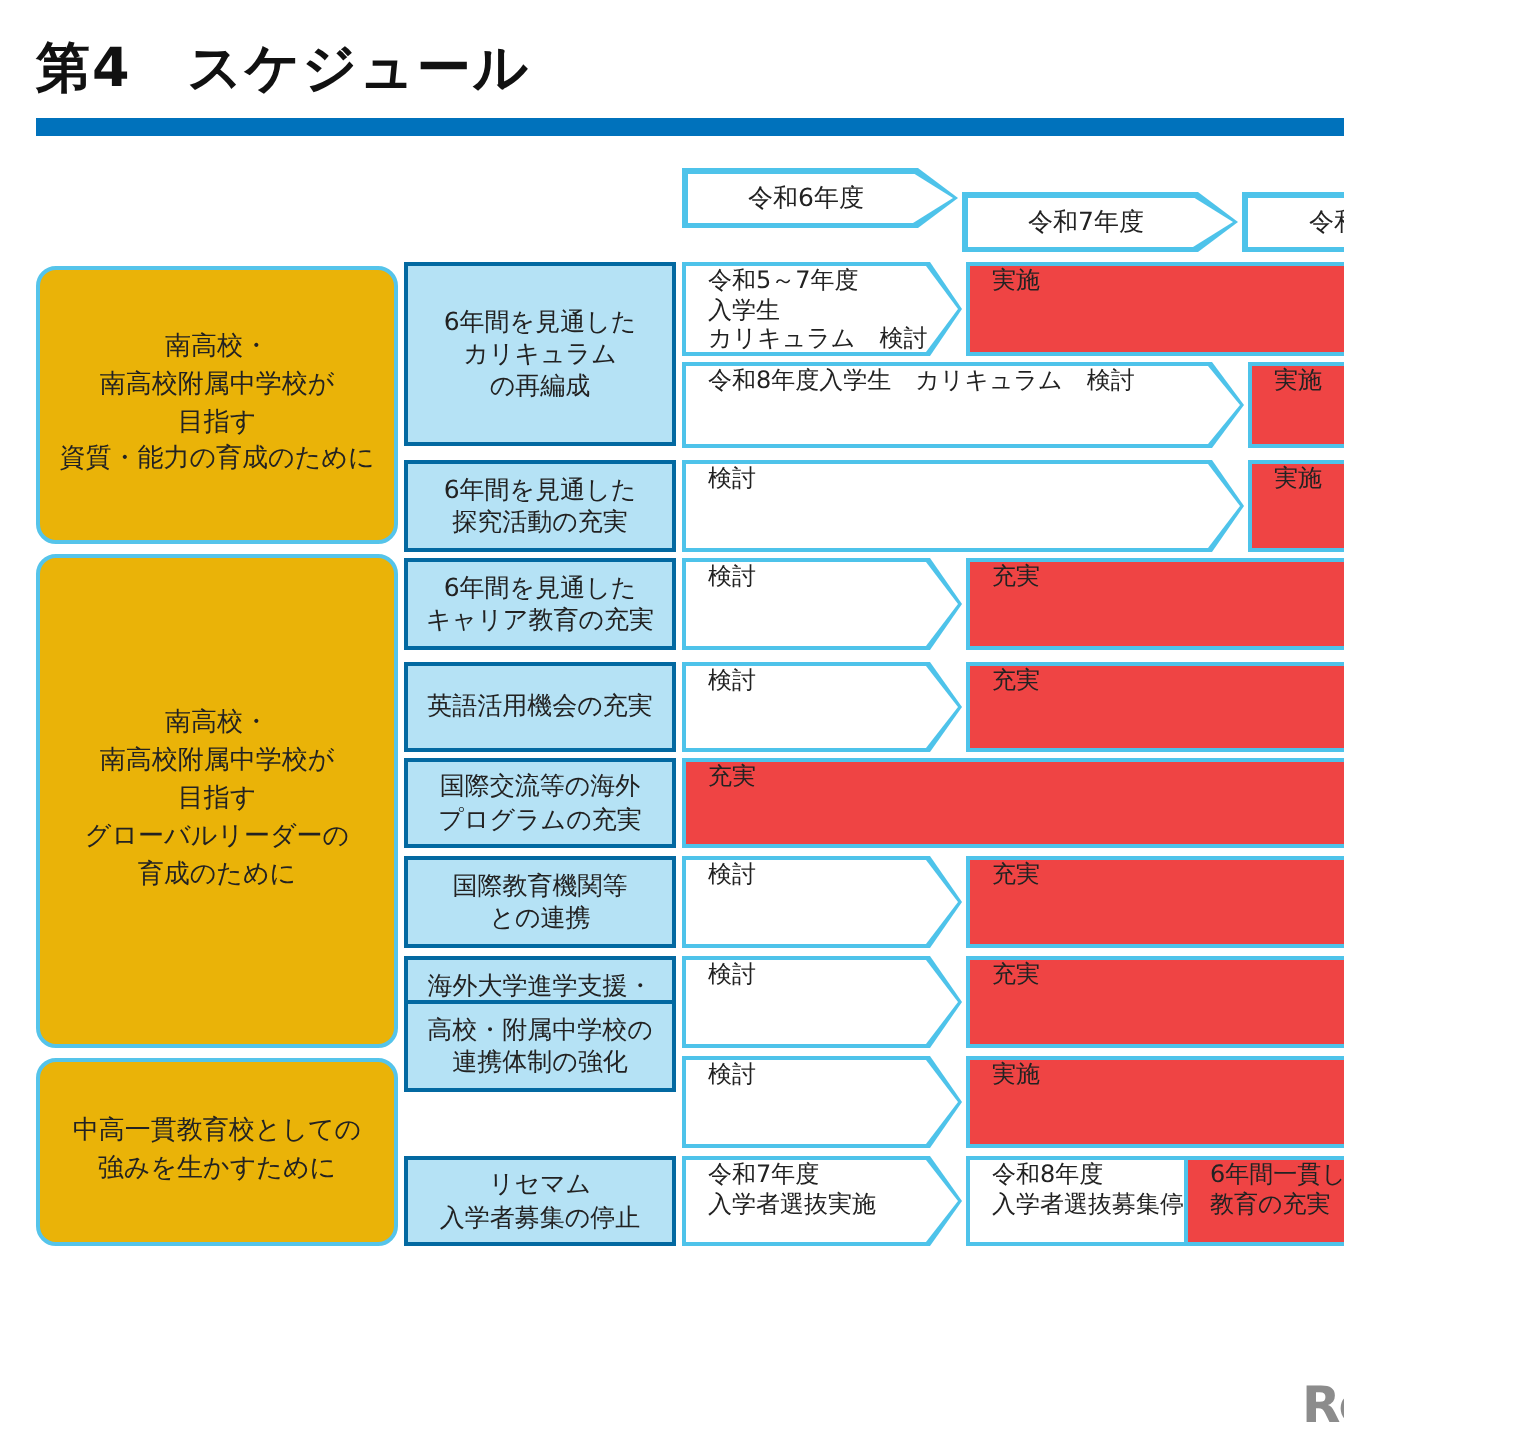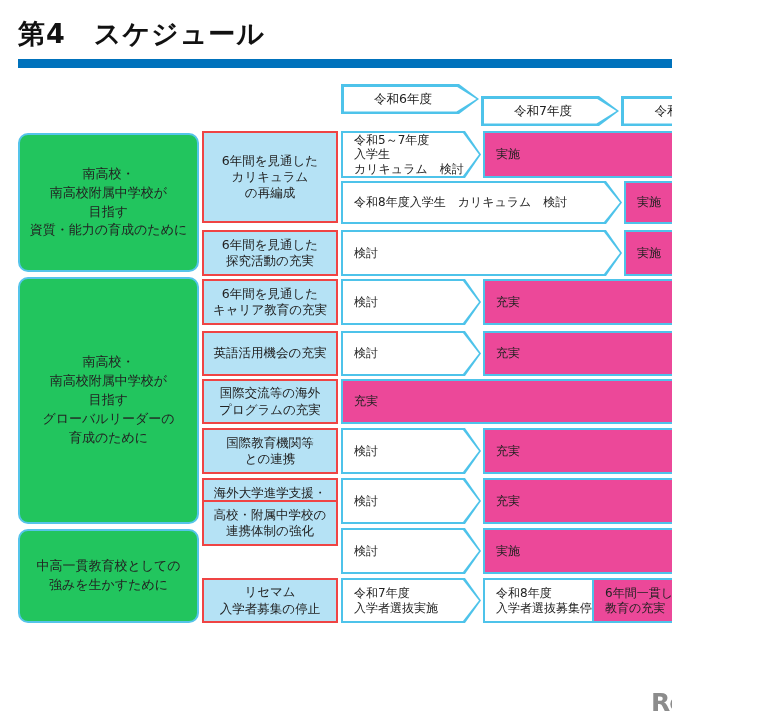--- a/index.html
+++ b/index.html
@@ -13,46 +13,46 @@
   }
   .title-rule{
     position:absolute;left:18px;top:59px;width:737px;height:9px;background:#0072BC;
   }
   
   .bar{position:absolute;background:#4EC3EA;}
   .bar,.bar .bar-in{
     clip-path:polygon(0 0,calc(100% - 16px) 0,100% 50%,calc(100% - 16px) 100%,0 100%);
   }
   .bar .bar-in{
-    position:absolute;inset:2px;background:#fff;display:flex;align-items:center;
-  }
-  .bar.blue .bar-in{background:#ec4899;}
+    position:absolute;inset:2px;background:#fff;display:flex;align-items:flex-start;
+  }
+  .bar.blue .bar-in{background:#ef4444;}
   .bar-label{
     padding-left:11px;padding-right:4px;font-size:12px;line-height:1.22;
     white-space:pre-line;color:#222;
   }
   .year{position:absolute;background:#4EC3EA;}
   .year,.year .bar-in{
     clip-path:polygon(0 0,calc(100% - 20px) 0,100% 50%,calc(100% - 20px) 100%,0 100%);
   }
   .year .bar-in{
     position:absolute;inset:2.5px;background:#fff;display:flex;align-items:center;justify-content:center;
   }
   .year .year-label{font-size:12.5px;color:#222;padding-right:14px;}
   .item-box{
     position:absolute;left:202px;width:136px;box-sizing:border-box;
-    background:#B5E2F5;border:2px solid #ef4444;
+    background:#B5E2F5;border:2px solid #0369a1;
     display:flex;align-items:center;justify-content:center;
   }
   .item-box span{
     font-size:12.5px;line-height:1.3;text-align:center;white-space:pre-line;color:#222;
   }
   .group-box{
     position:absolute;left:18px;width:181px;box-sizing:border-box;
-    background:#22c55e;border:2px solid #55C4EA;border-radius:10px;
+    background:#eab308;border:2px solid #55C4EA;border-radius:10px;
     display:flex;align-items:center;justify-content:center;
   }
   .group-box span{
     font-size:13px;line-height:1.45;text-align:center;white-space:pre-line;color:#222;
   }
   .logo{
     position:absolute;left:651px;top:686px;width:110px;height:34px;
     color:#8C8C8C;
   }
   .logo-text{

